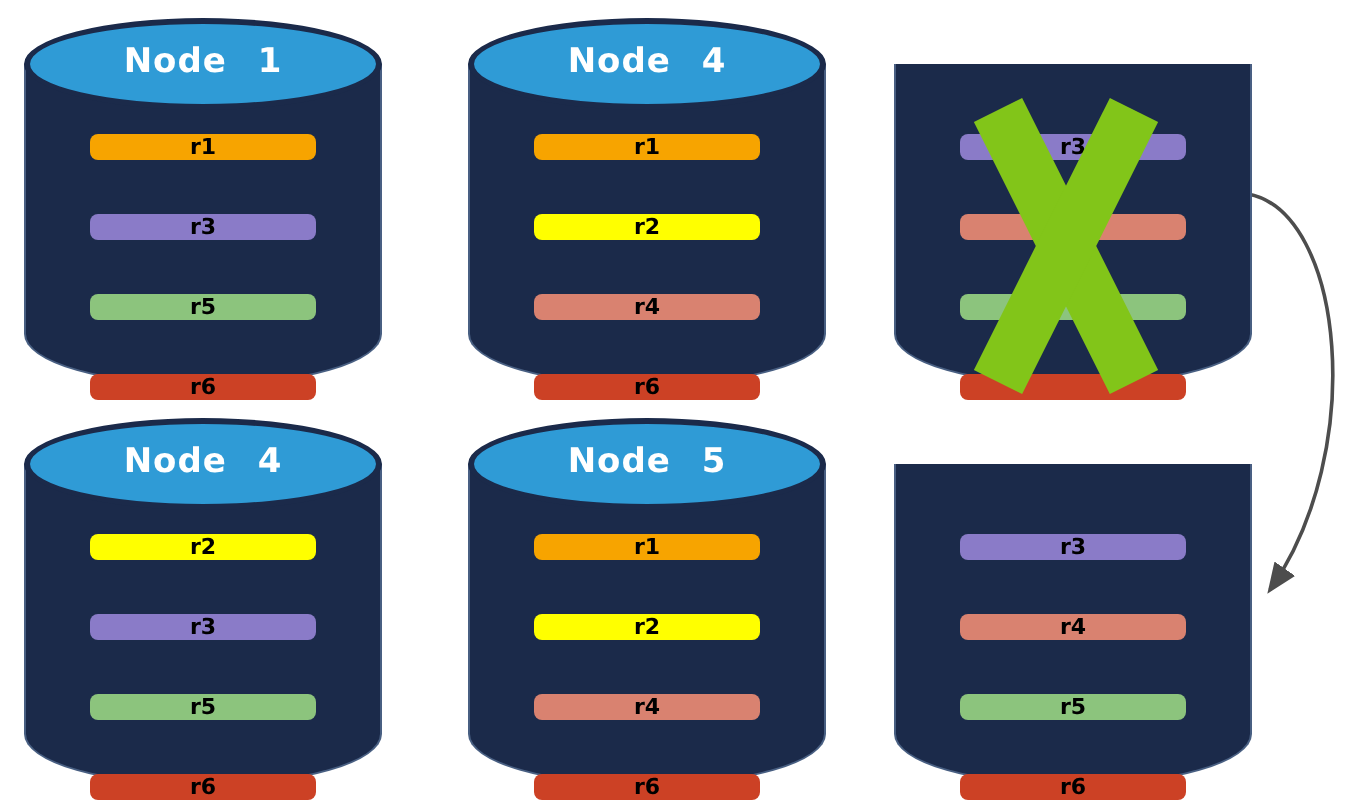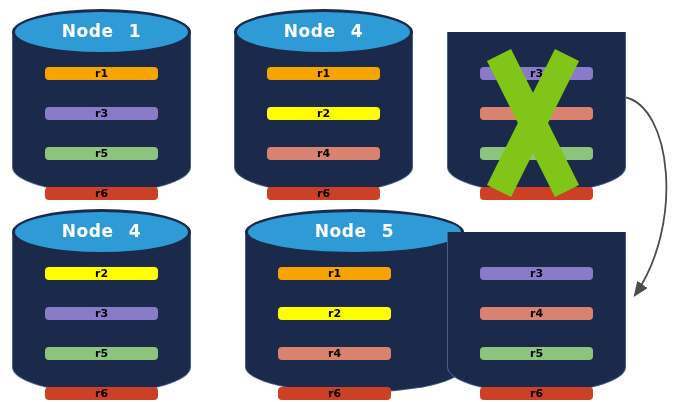--- a/index.html
+++ b/index.html
@@ -202,21 +202,21 @@
         </div>
         <div class="bar" style="background: rgb(140, 196, 125);">
           <span>r5</span>
         </div>
         <div class="bar" style="background: rgb(204, 65, 37);">
           <span>r6</span>
         </div>
       </div>
 
   </div>
-    <div class="node" style="left: 245px; top: 209px; padding-left: 40px;">
+    <div class="node" style="left: 234px; top: 209px;">
     <div class="cyl-body"></div>
     <div class="cyl-top">
       <span class="node-title">Node 5</span>
     </div>
     <div class="bars">
         <div class="bar" style="background: rgb(247, 164, 0);">
           <span>r1</span>
         </div>
         <div class="bar" style="background: rgb(255, 255, 0);">
           <span>r2</span>

